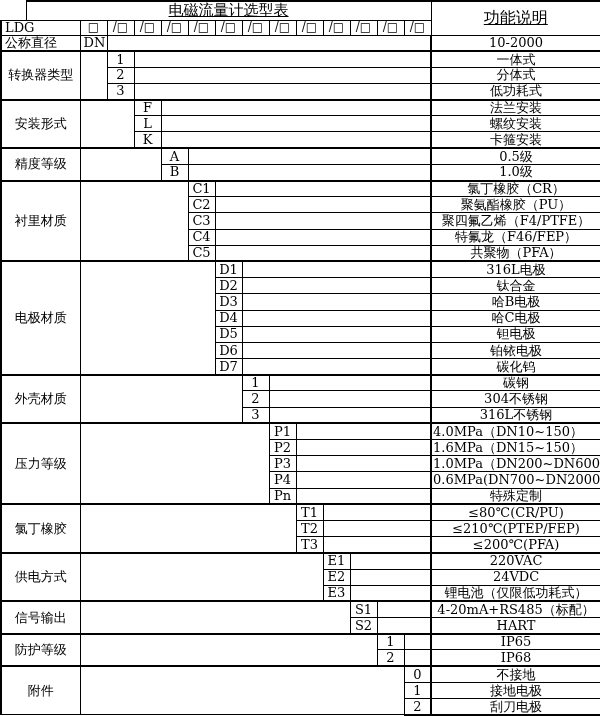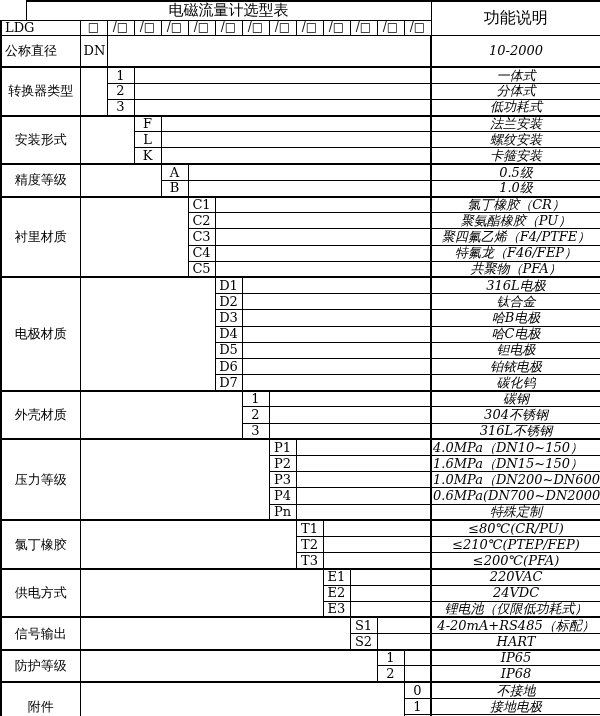--- a/index.html
+++ b/index.html
@@ -1,30 +1,30 @@
 <!DOCTYPE html>
 <html><head>
 <meta charset="utf-8">
 <style>
   html,body{margin:0;padding:0;background:#fff;}
   body{width:600px;font-family:"DejaVu Serif",serif;color:#000;}
   table{border-collapse:collapse;table-layout:fixed;width:600px;background:#fff;}
   td{border:1px solid #000;padding:0;text-align:center;vertical-align:middle;
      font-size:13px;line-height:1.05;white-space:nowrap;overflow:hidden;}
   tr{height:16.2px;}
-  .tr-title{height:19px;}
+  .tr-title{height:19px;text-decoration:underline;}
   .tr-ldg{height:15px;margin-left:23px;}
-  .tr-dn{height:32px;}
+  .tr-dn{height:16px;}
   .corner{border-top:none;border-left:none;}
   .title-cell{font-size:15px;border-top-width:2px;}
   .rhead{font-size:16px;border-top-width:2px;border-right-width:2px;}
   .cat,.cat-l{border-left-width:2px;}
   .cat-l{text-align:left;padding-left:3px;}
   .code-l{text-align:center;padding-left:2px;}
-  .desc{border-left-width:2px;border-right-width:2px;font-style:italic;}
+  .desc{border-left-width:2px;border-right-width:2px;}
   .left{text-align:left;padding-left:1px;margin-left:44px;}
   .slot{font-size:12px;}
   tr.gtop td{border-top-width:2px;}
   tr.last td{border-bottom-width:2px;}
 </style>
 </head>
 <body>
 
 <table>
   <colgroup>

